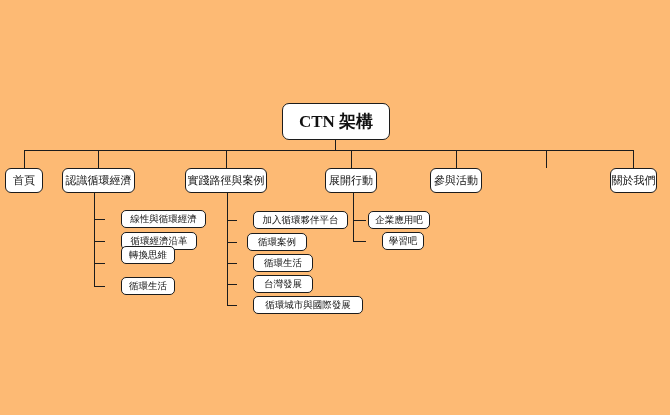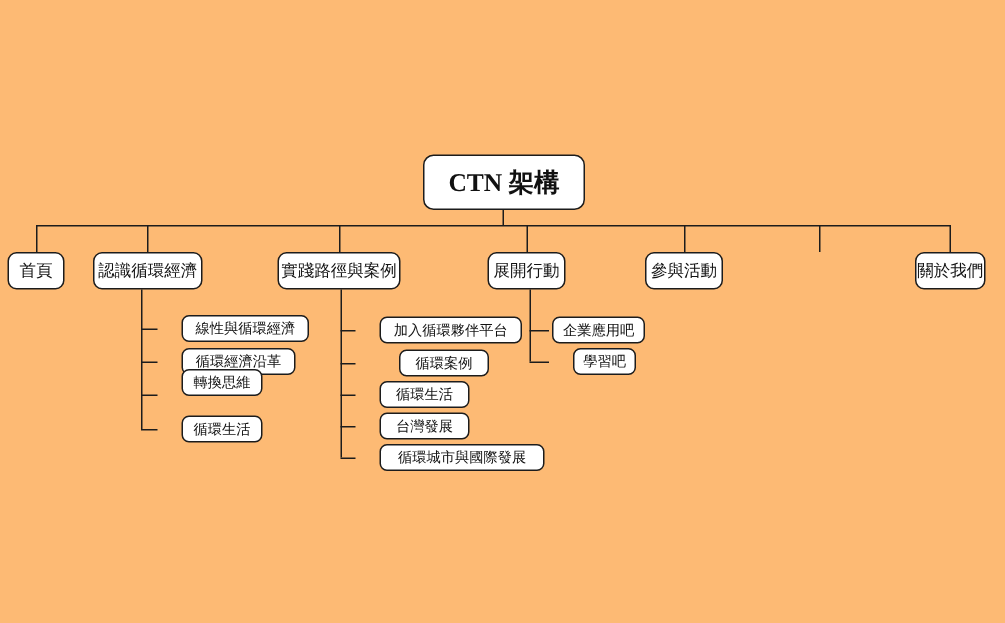--- a/index.html
+++ b/index.html
@@ -61,21 +61,21 @@
   <div class="node lvl2" style="left:325px;top:168px;width:52px">展開行動</div>
   <div class="node lvl2" style="left:430px;top:168px;width:52px">參與活動</div>
   <div class="node lvl2" style="left:610px;top:168px;width:47px">關於我們</div>
 
   <div class="node lvl3" style="left:105px;top:210px;width:85px">線性與循環經濟</div>
   <div class="node lvl3" style="left:105px;top:232px;width:76px">循環經濟沿革</div>
   <div class="node lvl3" style="left:105px;top:246px;width:54px">轉換思維</div>
   <div class="node lvl3" style="left:105px;top:277px;width:54px">循環生活</div>
 
   <div class="node lvl3" style="left:237px;top:211px;width:95px">加入循環夥伴平台</div>
-  <div class="node lvl3" style="left:250px;top:233px;width:60px">循環案例</div>
+  <div class="node lvl3" style="left:231px;top:233px;width:60px">循環案例</div>
   <div class="node lvl3" style="left:237px;top:254px;width:60px">循環生活</div>
   <div class="node lvl3" style="left:237px;top:275px;width:60px">台灣發展</div>
   <div class="node lvl3" style="left:237px;top:296px;width:110px">循環城市與國際發展</div>
 
   <div class="node lvl3" style="left:352px;top:211px;width:62px">企業應用吧</div>
   <div class="node lvl3" style="left:366px;top:232px;width:42px">學習吧</div>
 
 </div>
 
 </body></html>

